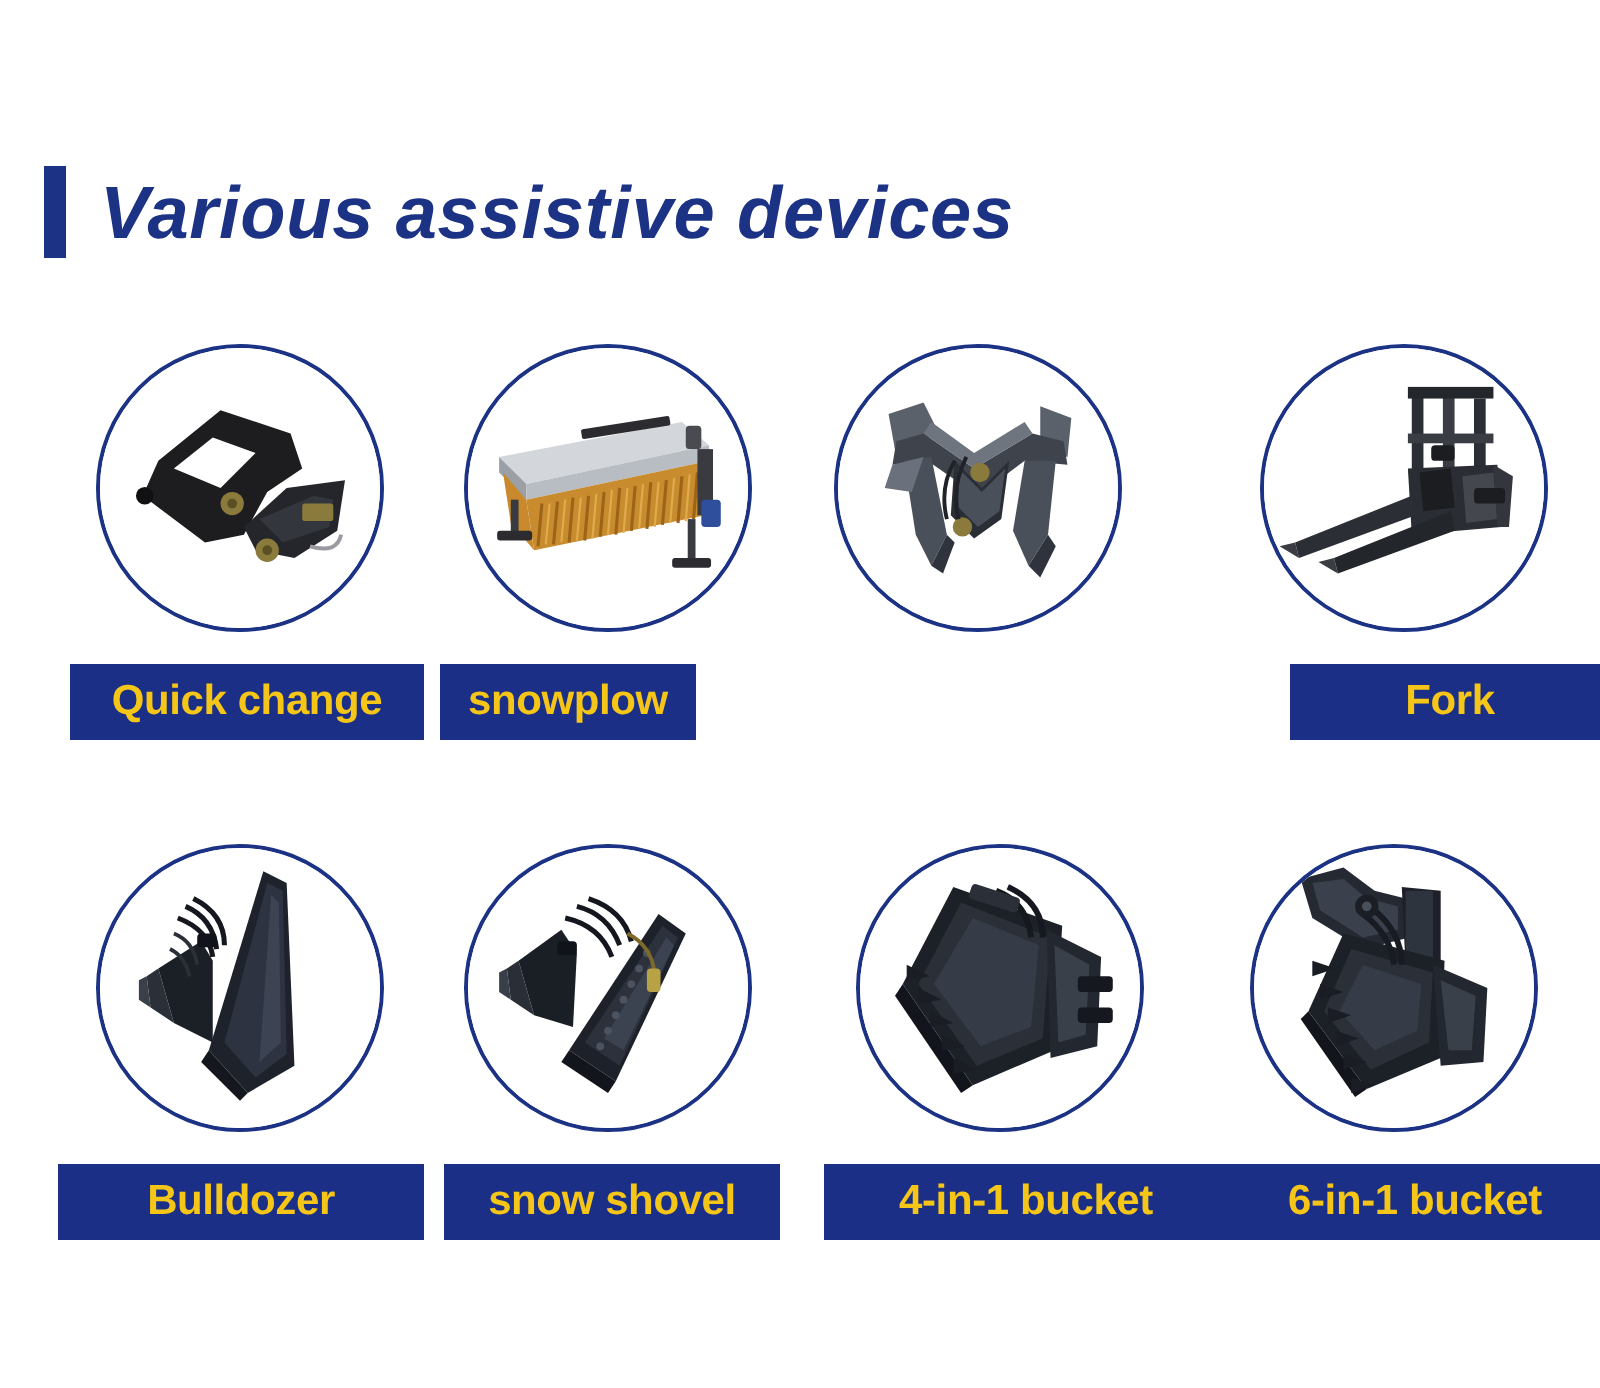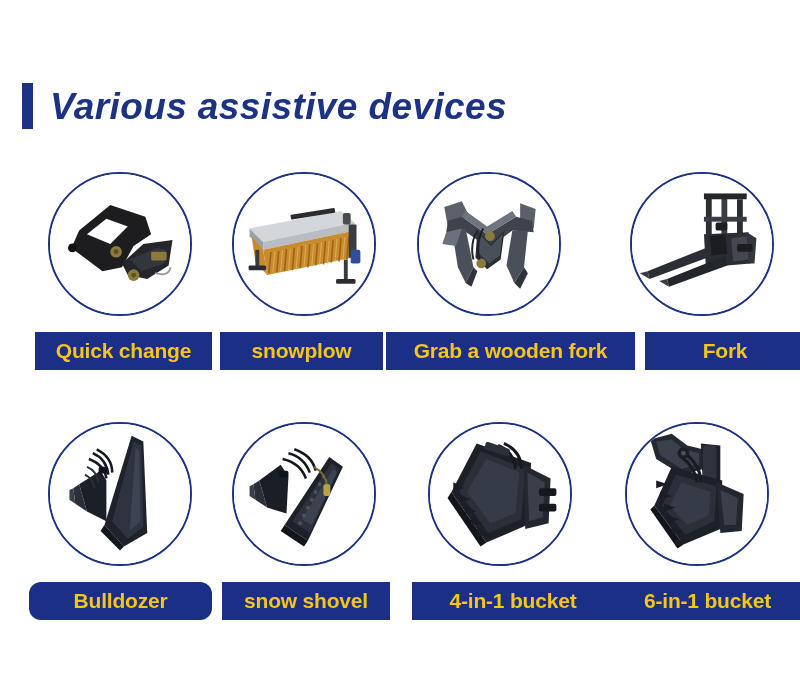--- a/index.html
+++ b/index.html
@@ -101,26 +101,26 @@
   .c-r1-3 { left: 630px; }
 
   
   .c-r2-0 { left: 48px; }
   .c-r2-1 { left: 232px; }
   .c-r2-2 { left: 428px; }
   .c-r2-3 { left: 625px; }
 
   
   .l-r1-0 { left: 35px;  width: 177px; }
-  .l-r1-1 { left: 220px; width: 163px; }
+  .l-r1-1 { left: 220px; width: 128px; }
   .l-r1-2 { left: 386px; width: 249px; }
   .l-r1-3 { left: 645px; width: 160px; }
 
   
-  .l-r2-0 { left: 29px;  width: 183px; border-radius: 12px; }
+  .l-r2-0 { left: 29px;  width: 183px; }
   .l-r2-1 { left: 222px; width: 168px; }
   .l-r2-2 { left: 412px; width: 202px; }
   .l-r2-3 { left: 610px; width: 195px; }
 </style>
 </head>
 <body>
 
 <div class="title-block">
   <div class="title-bar"></div>
   <div class="title-text">Various assistive devices</div>
@@ -240,21 +240,20 @@
           <rect x="108" y="72" width="16" height="8" rx="2" fill="#1b1d21"></rect>
           <rect x="86" y="50" width="12" height="8" rx="2" fill="#1b1d21"></rect>
         </g>
       </svg>
     </div>
   </div>
 
   <div class="labels">
     <div class="label l-r1-0">Quick change</div>
     <div class="label l-r1-1">snowplow</div>
-    <div class="label l-r1-2">Grab a wooden fork</div>
     <div class="label l-r1-3">Fork</div>
   </div>
 </div>
 
 <div class="row row-2">
 
   <div class="circles">
 
     <div class="circle c-r2-0">
       <svg class="art" viewBox="0 0 144 144">

